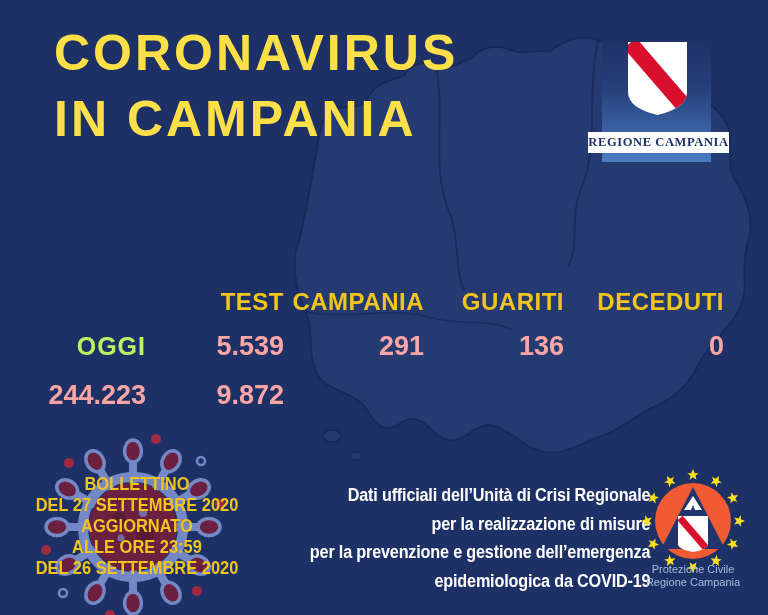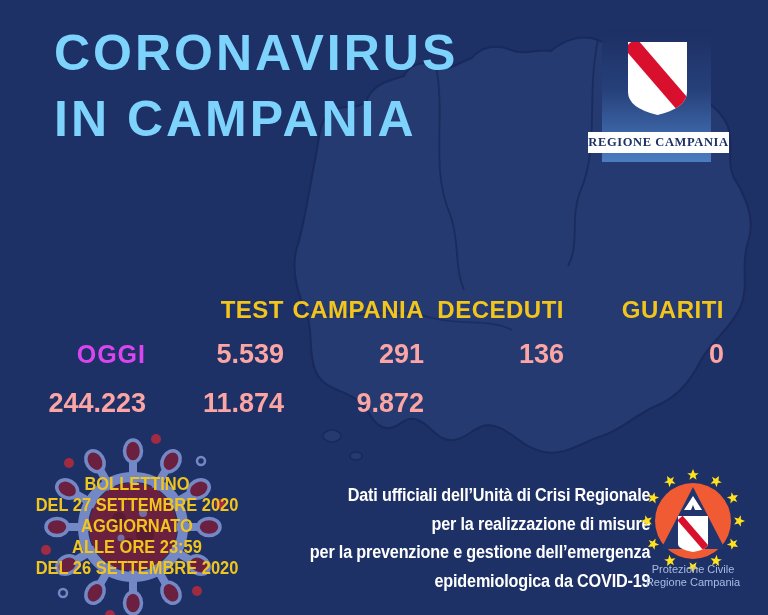--- a/index.html
+++ b/index.html
@@ -4,45 +4,45 @@
 <style>
   html,body { margin:0; padding:0; }
   #page {
     position:relative; width:768px; height:615px;
     background:#1E3166; overflow:hidden;
     font-family:"Liberation Sans", sans-serif;
   }
   #page svg { position:absolute; pointer-events:none; }
 
   
-  .title { position:absolute; left:54px; top:20px; color:#7dd3fc; }
+  .title { position:absolute; left:54px; top:20px; color:#fde047; }
   .title div { font-size:50px; line-height:66px; font-weight:800; letter-spacing:3px; white-space:nowrap; }
 
   
   .region-logo {
     position:absolute; left:602px; top:30px; width:109px; height:132px;
     background:linear-gradient(180deg,#1D2F64 0%, #26407A 45%, #4B7CC1 100%);
   }
   .region-band {
     position:absolute; left:588px; top:132px; width:141px; height:21px;
     background:#FFFFFF; display:flex; align-items:center; justify-content:center;
     font-family:"Liberation Serif", serif; font-weight:700; font-size:12.5px;
     color:#1C3166; letter-spacing:0.6px; white-space:nowrap;
   }
 
   
   .stats {
-    position:absolute; left:18px; top:292px;
+    position:absolute; left:18px; top:284px;
     display:grid;
     grid-template-columns:128px 138px 140px 140px 160px;
     grid-template-rows:36px 52px 46px;
   }
   .cell { display:flex; align-items:center; justify-content:flex-end; white-space:nowrap; }
   .head  { color:#F2C51D; font-size:24px; font-weight:800; letter-spacing:0.5px; }
-  .rowlabel { color:#d946ef; font-size:25px; font-weight:800; letter-spacing:1px; }
+  .rowlabel { color:#bef264; font-size:25px; font-weight:800; letter-spacing:1px; }
   .val   { color:#fca5a5; font-size:27px; font-weight:800; }
 
   
   .bulletin {
     position:absolute; left:25px; top:474px; width:224px;
     text-align:center; color:#F2C51D; font-weight:800;
     font-size:17.5px; line-height:21px;
     transform:scaleX(.94); transform-origin:center top;
     white-space:nowrap;
   }
@@ -101,31 +101,30 @@
       <path d="M26,12 H85 V62 Q85,78 55.5,85 Q26,78 26,62 Z" fill="#FFFFFF"></path>
       <line x1="28" y1="13" x2="84" y2="78" stroke="#D8102E" stroke-width="16" clip-path="url(#shieldClip)"></line>
     </svg>
   </div>
   <div class="region-band">REGIONE CAMPANIA</div>
 
   <div class="stats">
     <div class="cell"></div>
     <div class="cell head">TEST</div>
     <div class="cell head">CAMPANIA</div>
+    <div class="cell head">GUARITI</div>
     <div class="cell head">DECEDUTI</div>
-    <div class="cell head">GUARITI</div>
 
     <div class="cell rowlabel">OGGI</div>
     <div class="cell val">5.539</div>
     <div class="cell val">291</div>
     <div class="cell val">136</div>
     <div class="cell val">0</div>
 
     <div class="cell val">244.223</div>
-    <div class="cell val">11.874</div>
     <div class="cell val">9.872</div>
   </div>
 
   <svg style="left:33px;top:427px" width="200" height="200" viewBox="0 0 200 200">
     <g>
       <g transform="rotate(0 100 100)">
           <line x1="100" y1="55" x2="100" y2="32" stroke="#7488C6" stroke-width="8" stroke-linecap="round"></line>
           <ellipse cx="100" cy="24" rx="8.5" ry="11" fill="#6B2040" stroke="#7488C6" stroke-width="3.5"></ellipse>
         </g>
       <g transform="rotate(30 100 100)">

